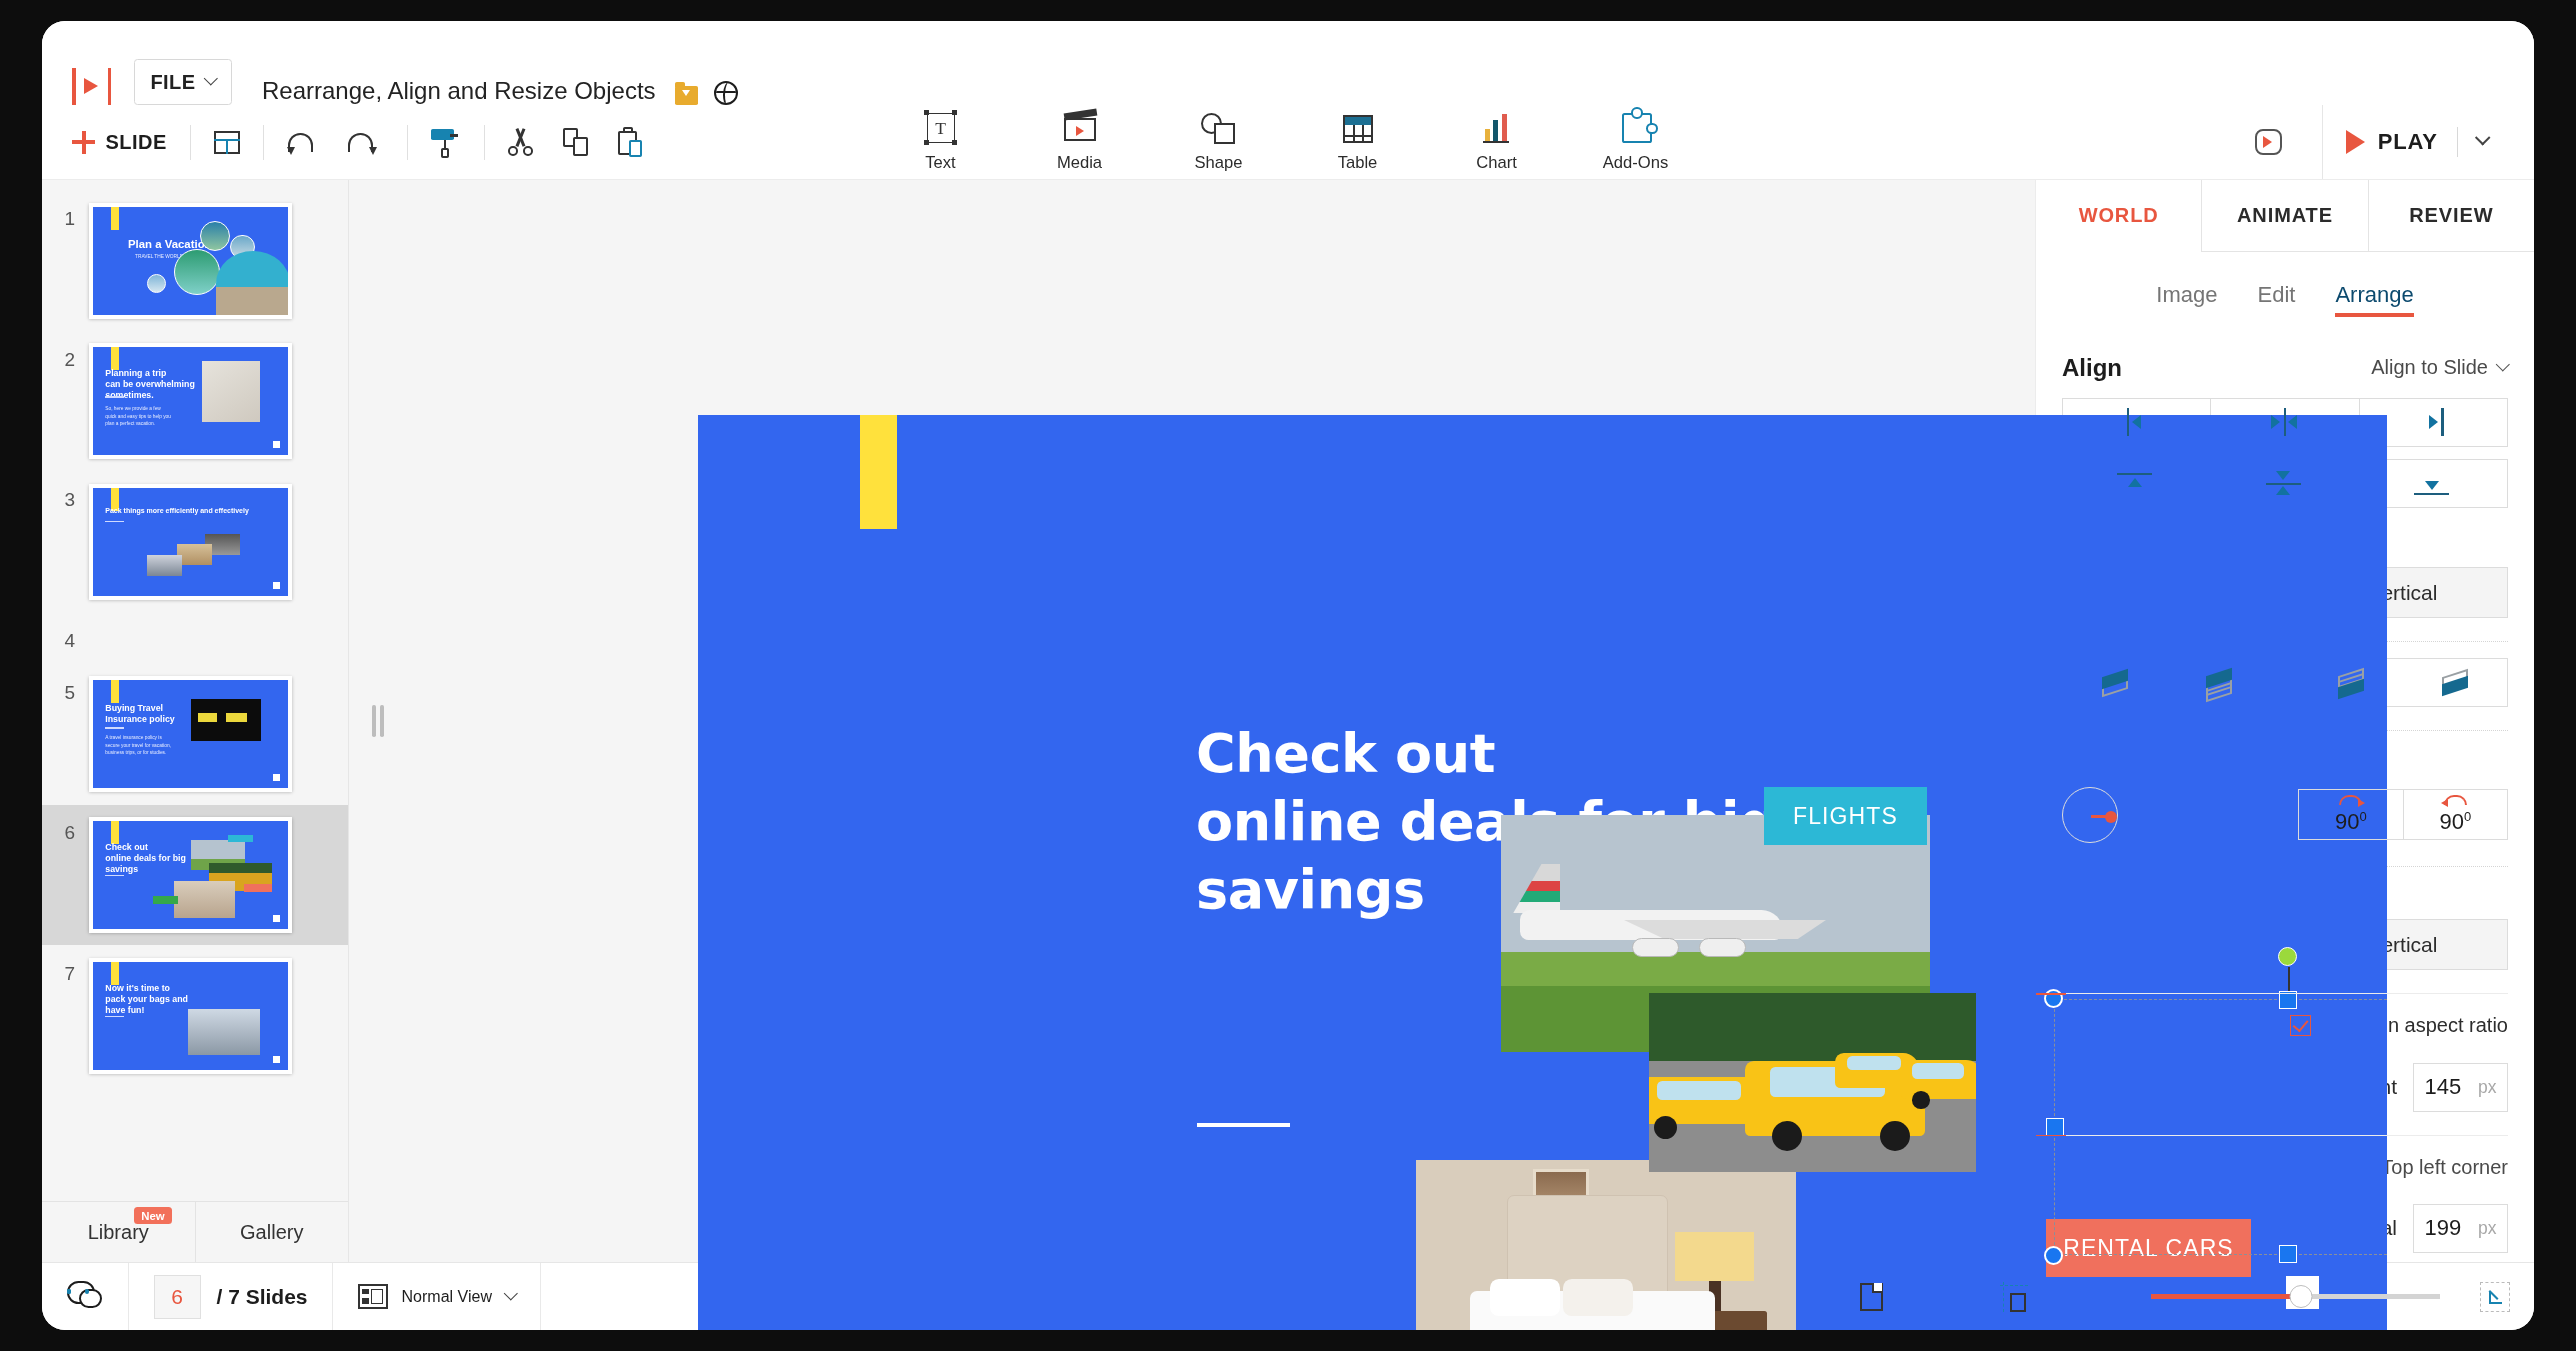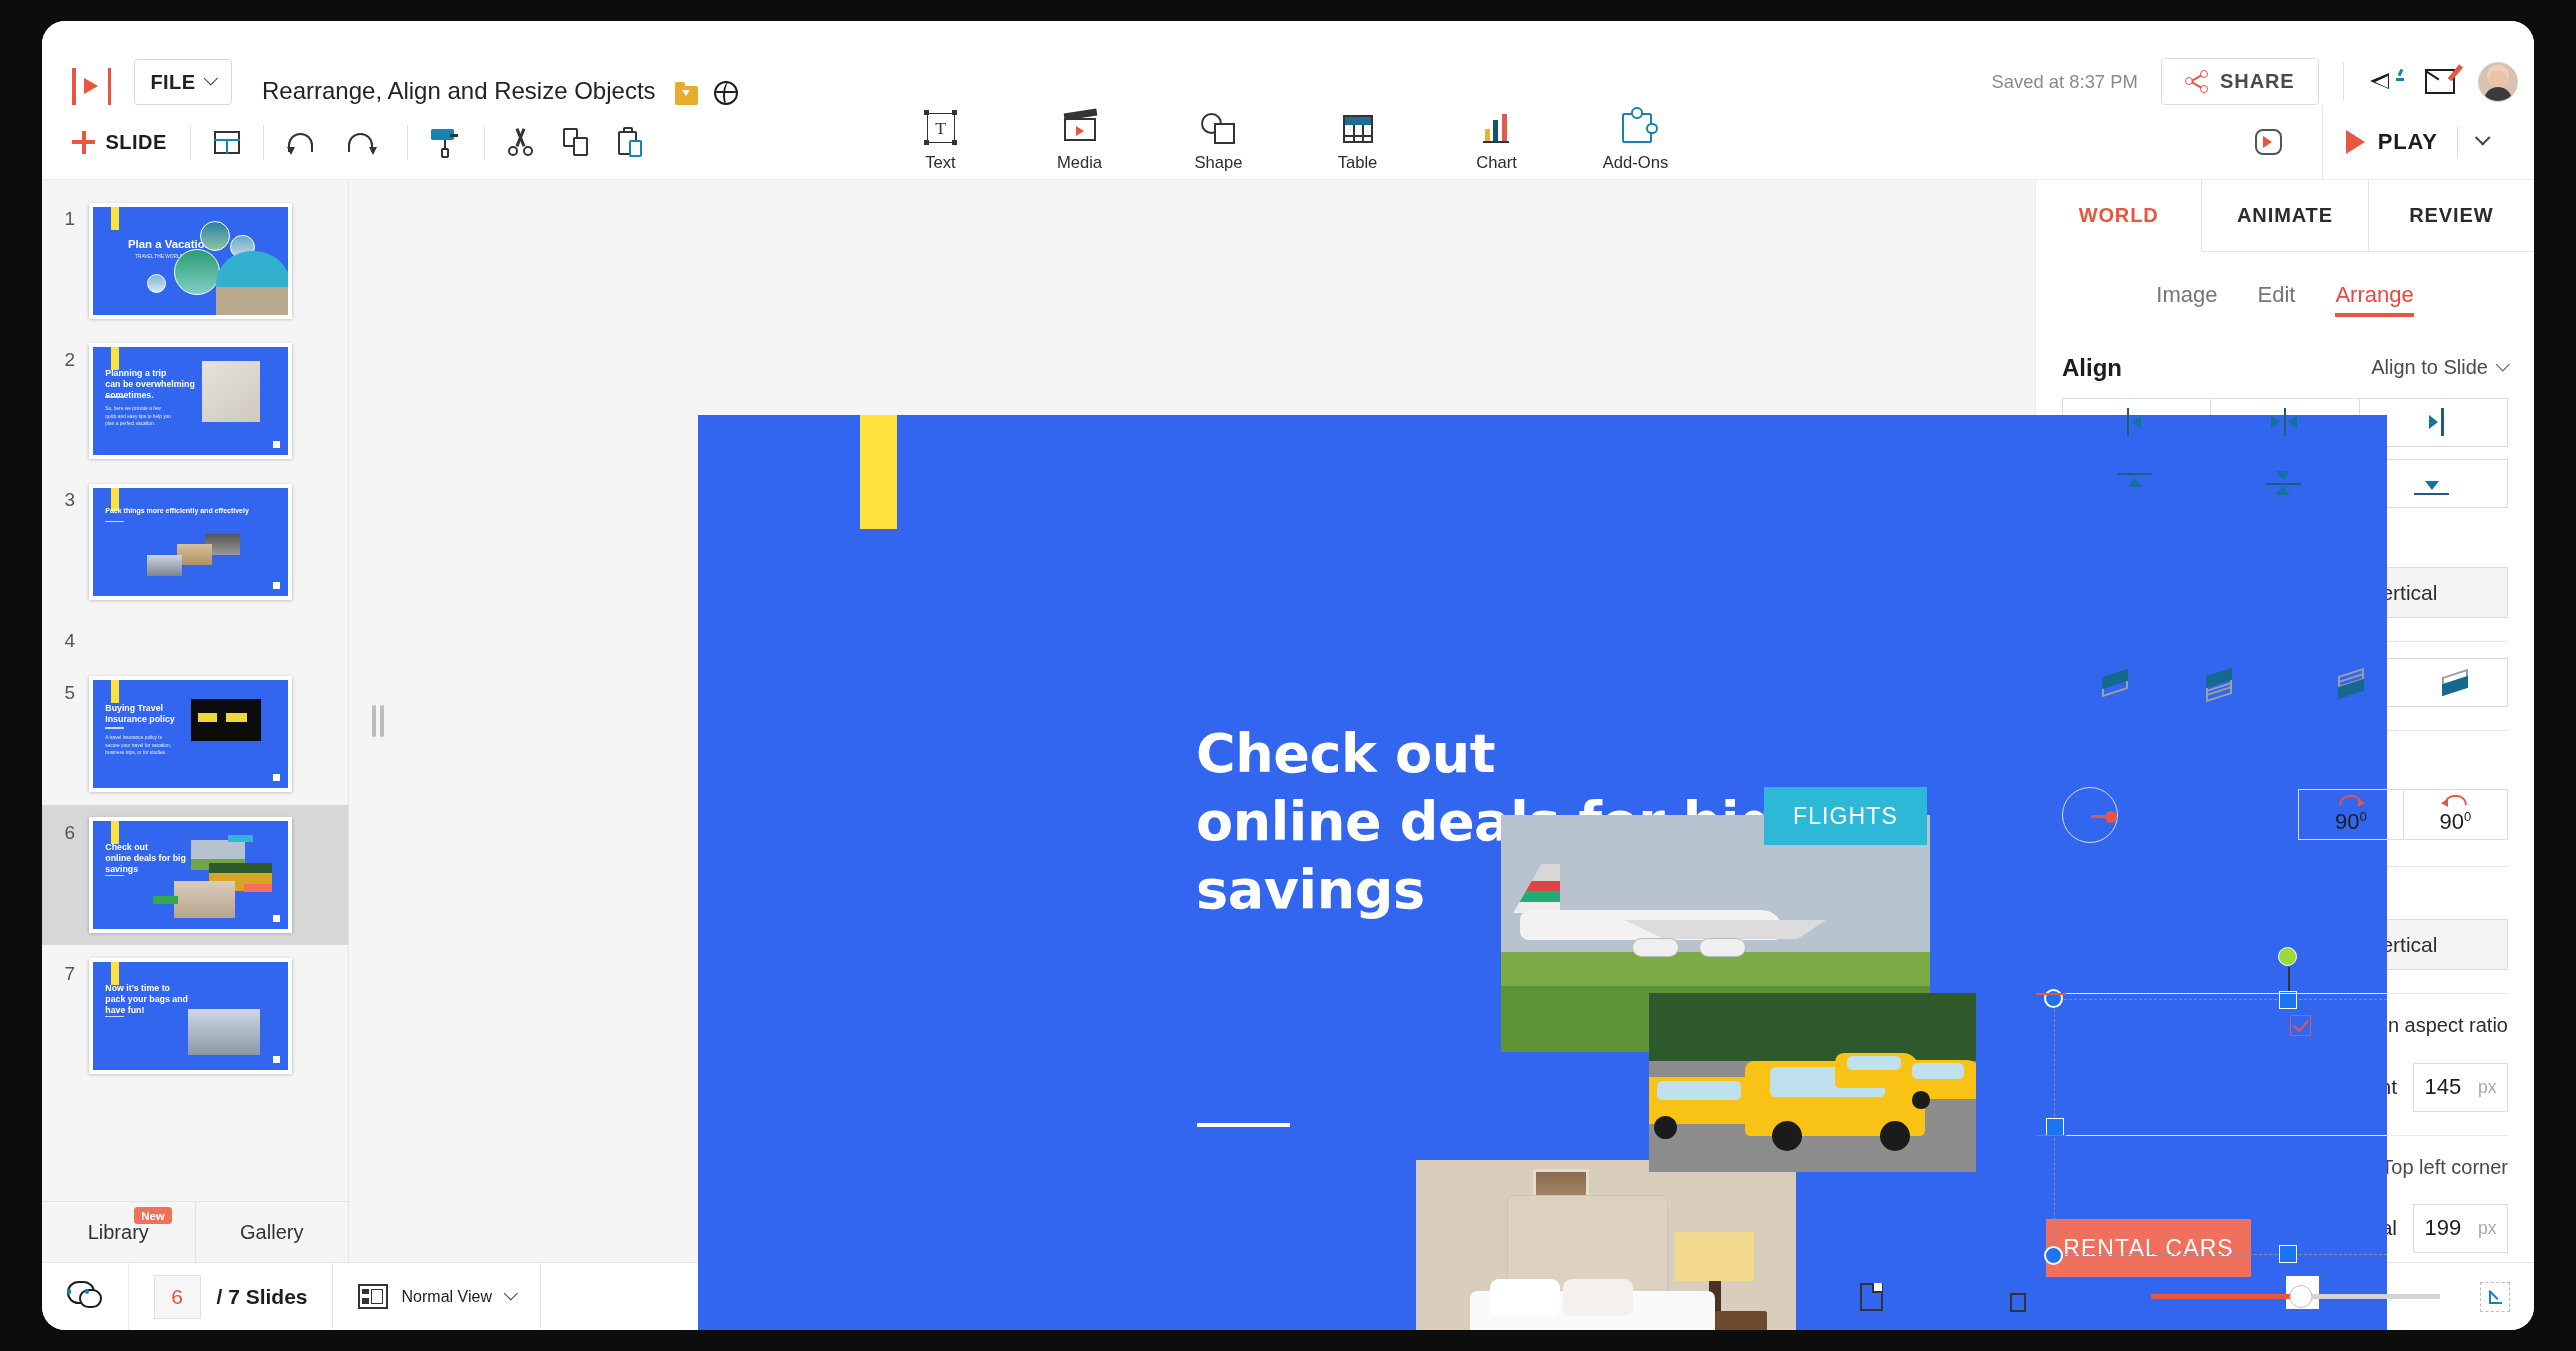--- a/index.html
+++ b/index.html
@@ -272,21 +272,21 @@
   .rot-knob { position:absolute; width:19px; height:19px; border-radius:50%; background:#9bd93c; border:1.8px solid #fff;}
 
   
   .right-panel { width: 499px; flex:0 0 auto; background:#fff; border-left:0.9px solid #ececec; display:flex; flex-direction:column;}
   .rp-tabs { display:flex; height:72px; flex:0 0 auto; }
   .rp-tab { flex:1; display:flex; align-items:center; justify-content:center; font-size:20px; font-weight:bold; letter-spacing:0.9px; color:#2b2b2b; cursor:pointer; border-bottom:0.9px solid #e4e4e4; border-left:0.9px solid #e4e4e4;}
   .rp-tab:first-child { border-left:none; }
   .rp-tab.active { color:#e8563f; border-bottom:0.9px solid transparent; }
   .rp-subtabs { display:flex; justify-content:center; gap:40px; padding:30px 0 8.8px 0; flex:0 0 auto;}
   .rp-subtab { font-size:22px; color:#757575; cursor:pointer; padding-bottom:8.8px; position:relative;}
-  .rp-subtab.active { color:#ef4444; }
+  .rp-subtab.active { color:#0c4a6e; }
   .rp-subtab.active::after { content:""; position:absolute; left:0; right:0; bottom:0; height:3.5px; background:#e8563f;}
   .rp-body { padding: 12.3px 26px 0 26px; overflow: hidden; flex:1 1 auto;}
   .rp-sec-head { display:flex; align-items:center; justify-content:space-between; margin-top: 16px; margin-bottom: 16px;}
   .rp-h1 { font-size:24px; font-weight:bold; color:#1d1d1d;}
   .rp-h2 { font-size:21px; color:#2d2d2d;}
   .rp-right-note { font-size:20px; color:#4a4a4a; display:flex; align-items:center; gap:10.5px; cursor:pointer;}
   .mini-chev { width:9.6px;height:9.6px;border-right:1.8px solid #555;border-bottom:1.8px solid #555;transform:rotate(45deg) translate(-2.6px,-2.6px);}
   .btn-row { display:flex; margin-bottom:12.3px; gap:0;}
   .gbtn { flex:1; height:49px; border:0.9px solid #dcdcdc; background:#fff; display:flex; align-items:center; justify-content:center; cursor:pointer;}
   .gbtn + .gbtn { border-left:none; }
@@ -373,44 +373,20 @@
       <i class="chev"></i>
     </div>
     <div class="doc-title">Rearrange, Align and Resize Objects</div>
     <div class="folder-ic">
         <i class="ft"></i>
         <i class="fb"></i>
         <i class="far"></i>
       </div>
     <div class="globe-ic"></div>
 
-    <div class="topbar-right">
-      <div class="saved-text">Saved at 8:37 PM</div>
-      <div class="share-btn">
-        <span class="share-ic">
-            <i></i>
-            <i></i>
-            <i></i>
-            <b></b>
-            <b></b>
-          </span>
-        <span>SHARE</span>
-      </div>
-      <div class="topbar-sep"></div>
-      <div class="megaphone">
-        <i class="cone"></i>
-          <i class="inner"></i>
-          <i class="spark"></i>
-          <i class="spark2"></i>
-      </div>
-      <div class="envelope">
-          <i class="pen"></i>
-        </div>
-      <div class="avatar"></div>
-    </div>
   </div>
 
   <div class="toolbar2">
     <div class="add-slide">
       <i class="plus"></i>
       <span>SLIDE</span>
     </div>
     <div class="tb-sep"></div>
     <div class="layout-ic"></div>
     <div class="tb-sep"></div>

